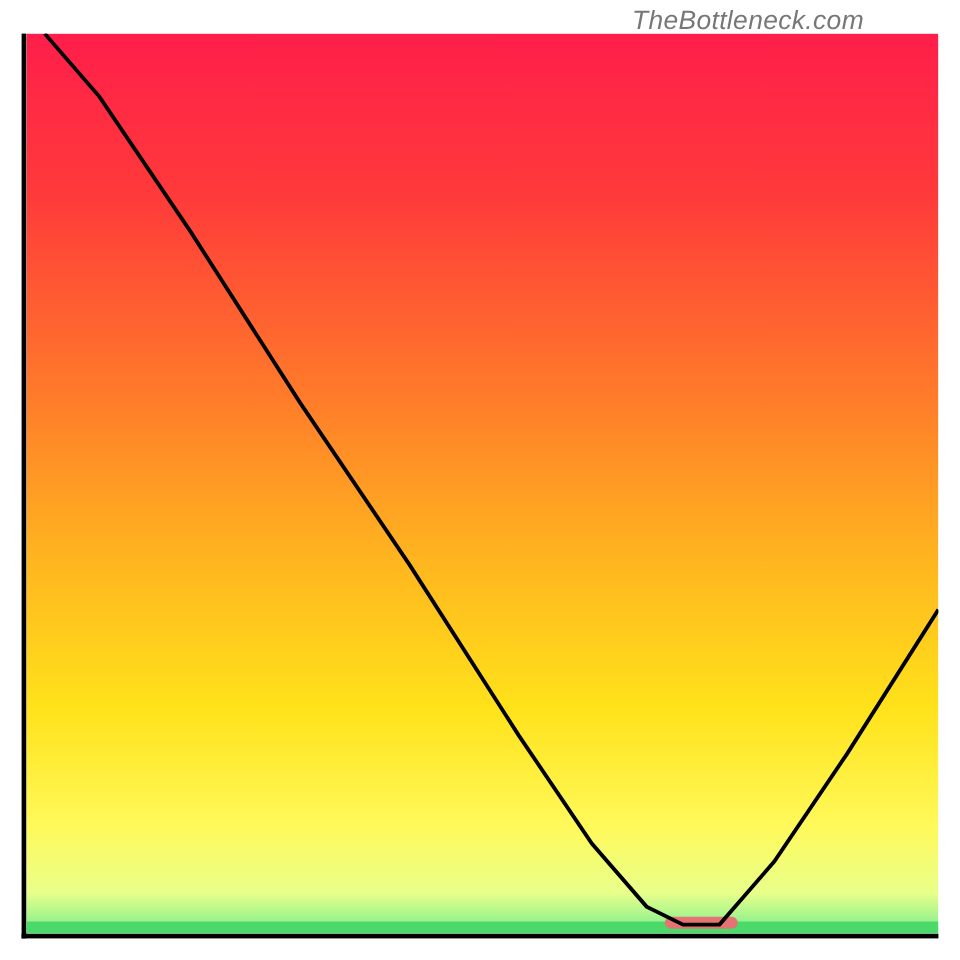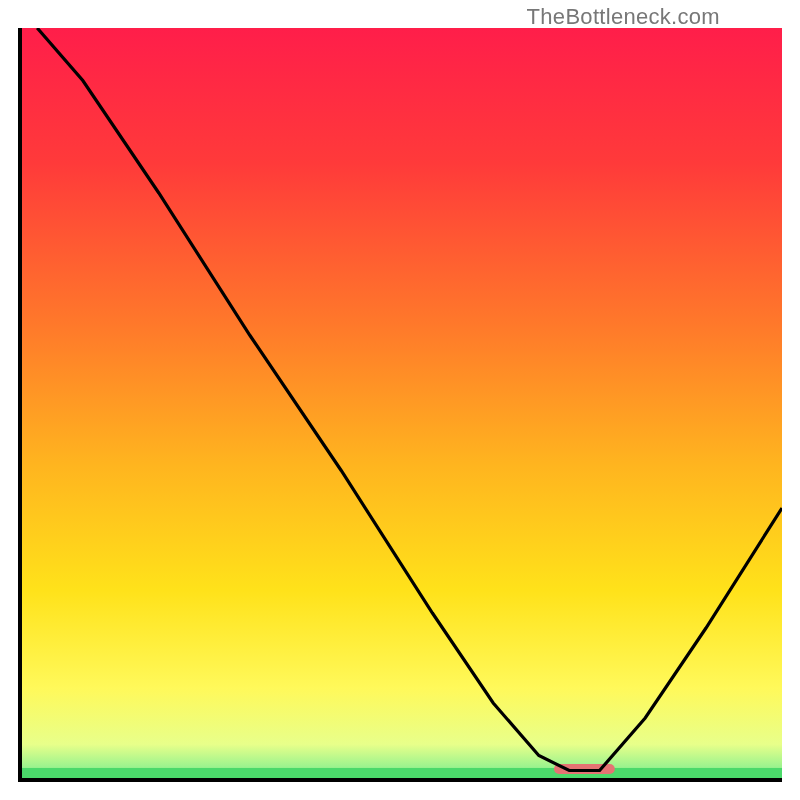--- a/index.html
+++ b/index.html
@@ -8,20 +8,21 @@
     width: 800px;
     height: 800px;
     background: #ffffff;
     font-family: Arial, Helvetica, sans-serif;
     overflow: hidden;
   }
   .stage {
     position: relative;
     width: 730px;
     height: 800px;
+    font-style: italic;
   }
   .watermark {
     position: absolute;
     top: 4px;
     right: 10px;
     color: #777;
     font-size: 22px;
     font-weight: 500;
     letter-spacing: 0.3px;
     z-index: 5;

